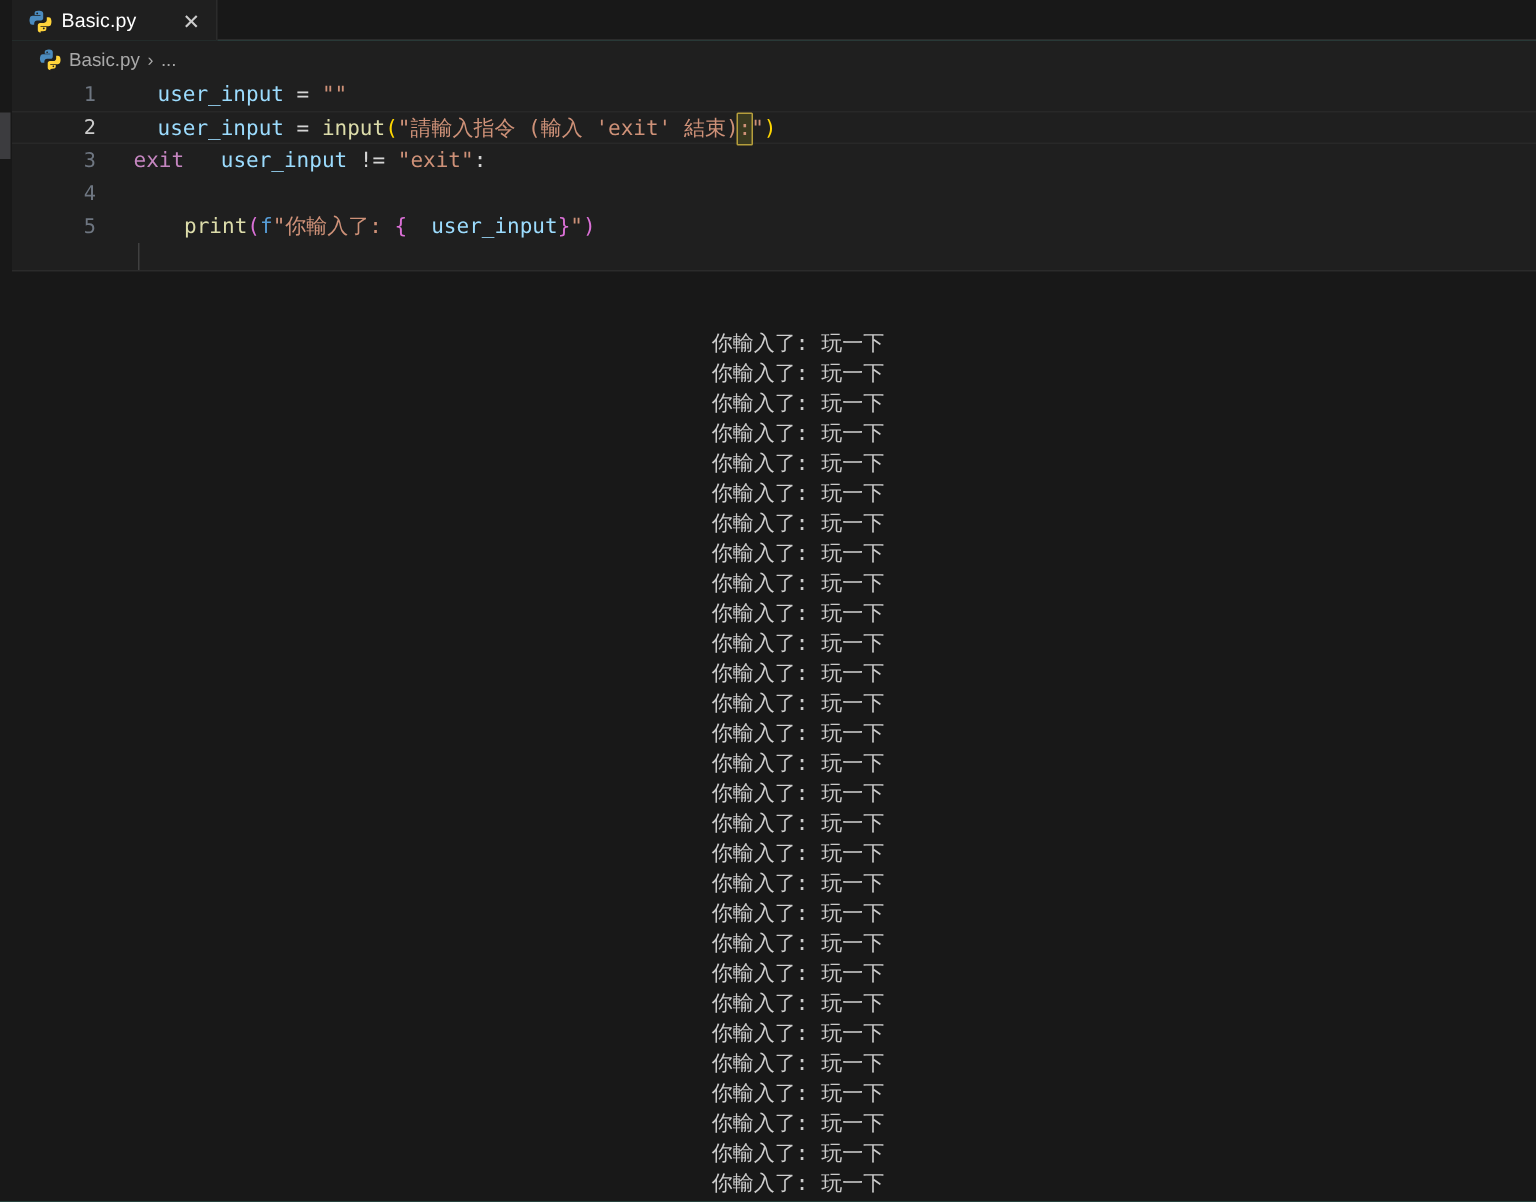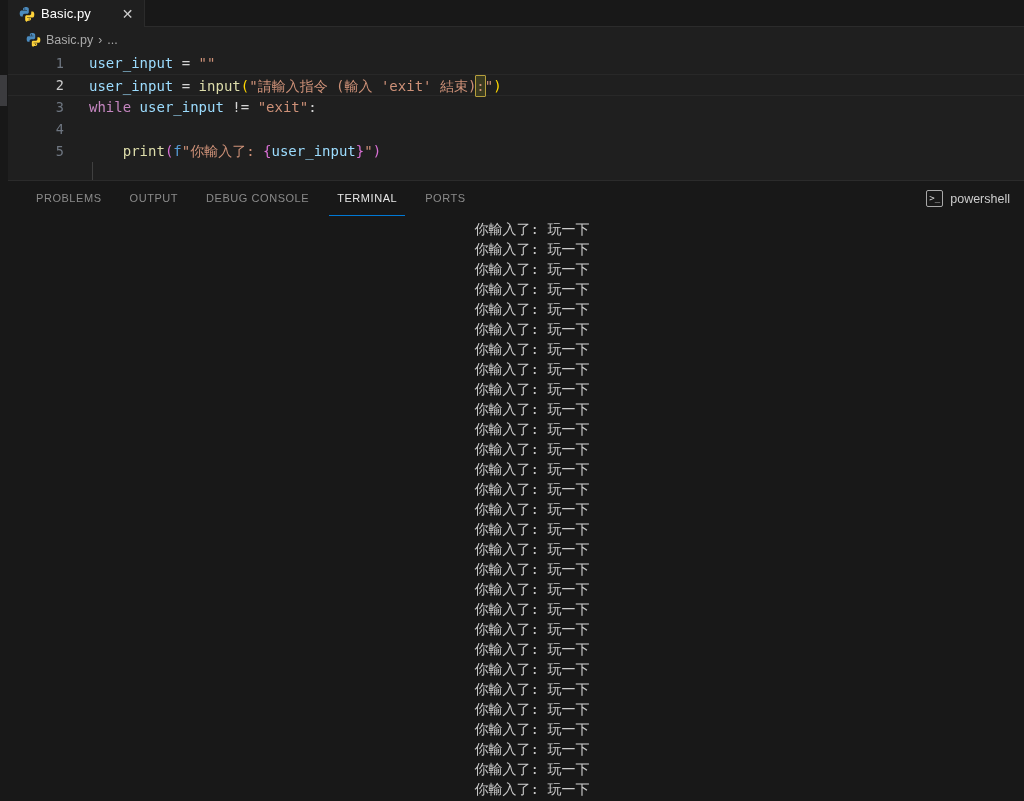--- a/index.html
+++ b/index.html
@@ -128,21 +128,21 @@
   .indent-guide {
     position: absolute;
     left: 84px;
     top: 110px;
     width: 1px;
     height: 44px;
     background: #404040;
   }
 
   
-  .t-var   { color: #9cdcfe; }
+  .t-var   { color: #9cdcfe; margin-left: 16px; }
   .t-op    { color: #d4d4d4; }
   .t-str   { color: #ce9178; }
   .t-fn    { color: #dcdcaa; margin-top: 16px; }
   .t-kw    { color: #c586c0; }
   .t-par1  { color: #ffd700; }
   .t-par2  { color: #da70d6; }
   .t-fpfx  { color: #569cd6; }
   .t-brace { color: #da70d6; }
   .t-plain { color: #cccccc; }
 
@@ -262,64 +262,53 @@
     <span>Basic.py</span>
     <span class="bc-sep">›</span>
     <span>...</span>
   </div>
 
   <div class="editor">
     <div class="indent-guide"></div>
     <div id="code-lines">
         <div class="code-line"><span class="lnum">1</span><span class="ltext"><span class="t-var">user_input</span><span class="t-plain"> </span><span class="t-op">=</span><span class="t-plain"> </span><span class="t-str">""</span></span></div>
         <div class="code-line active"><span class="lnum cur">2</span><span class="ltext"><span class="t-var">user_input</span><span class="t-plain"> </span><span class="t-op">=</span><span class="t-plain"> </span><span class="t-fn">input</span><span class="t-par1">(</span><span class="t-str">"請輸入指令 (輸入 'exit' 結束)</span><span class="t-str sel-box">:</span><span class="t-str">"</span><span class="t-par1">)</span></span></div>
-        <div class="code-line"><span class="lnum">3</span><span class="ltext"><span class="t-kw">while</span><span class="t-plain"> </span><span class="t-var">user_input</span><span class="t-plain"> </span><span class="t-op">!=</span><span class="t-plain"> </span><span class="t-str">"exit"</span><span class="t-op">:</span></span></div>
+        <div class="code-line"><span class="lnum">3</span><span class="ltext"><span class="t-kw">exit</span><span class="t-plain"> </span><span class="t-var">user_input</span><span class="t-plain"> </span><span class="t-op">!=</span><span class="t-plain"> </span><span class="t-str">"exit"</span><span class="t-op">:</span></span></div>
         <div class="code-line"><span class="lnum">4</span><span class="ltext"></span></div>
         <div class="code-line"><span class="lnum">5</span><span class="ltext"><span class="t-plain">    </span><span class="t-fn">print</span><span class="t-par2">(</span><span class="t-fpfx">f</span><span class="t-str">"你輸入了: </span><span class="t-brace">{</span><span class="t-var">user_input</span><span class="t-brace">}</span><span class="t-str">"</span><span class="t-par2">)</span></span></div>
       </div>
   </div>
 
   <div class="panel">
-    <div class="panel-tabs" id="panel-tabs">
-      <div class="panel-tab">PROBLEMS</div>
-        <div class="panel-tab">OUTPUT</div>
-        <div class="panel-tab">DEBUG CONSOLE</div>
-        <div class="panel-tab active">TERMINAL</div>
-        <div class="panel-tab">PORTS</div>
-        <div class="panel-right">
-        <span class="term-chip-icon">&gt;_</span>
-        <span class="term-chip-label">powershell</span>
+    <div class="terminal" id="terminal-body">
+        <div class="term-line">你輸入了: 玩一下</div>
+        <div class="term-line">你輸入了: 玩一下</div>
+        <div class="term-line">你輸入了: 玩一下</div>
+        <div class="term-line">你輸入了: 玩一下</div>
+        <div class="term-line">你輸入了: 玩一下</div>
+        <div class="term-line">你輸入了: 玩一下</div>
+        <div class="term-line">你輸入了: 玩一下</div>
+        <div class="term-line">你輸入了: 玩一下</div>
+        <div class="term-line">你輸入了: 玩一下</div>
+        <div class="term-line">你輸入了: 玩一下</div>
+        <div class="term-line">你輸入了: 玩一下</div>
+        <div class="term-line">你輸入了: 玩一下</div>
+        <div class="term-line">你輸入了: 玩一下</div>
+        <div class="term-line">你輸入了: 玩一下</div>
+        <div class="term-line">你輸入了: 玩一下</div>
+        <div class="term-line">你輸入了: 玩一下</div>
+        <div class="term-line">你輸入了: 玩一下</div>
+        <div class="term-line">你輸入了: 玩一下</div>
+        <div class="term-line">你輸入了: 玩一下</div>
+        <div class="term-line">你輸入了: 玩一下</div>
+        <div class="term-line">你輸入了: 玩一下</div>
+        <div class="term-line">你輸入了: 玩一下</div>
+        <div class="term-line">你輸入了: 玩一下</div>
+        <div class="term-line">你輸入了: 玩一下</div>
+        <div class="term-line">你輸入了: 玩一下</div>
+        <div class="term-line">你輸入了: 玩一下</div>
+        <div class="term-line">你輸入了: 玩一下</div>
+        <div class="term-line">你輸入了: 玩一下</div>
+        <div class="term-line">你輸入了: 玩一下</div>
       </div>
-    </div>
-    <div class="terminal" id="terminal-body">
-        <div class="term-line">你輸入了: 玩一下</div>
-        <div class="term-line">你輸入了: 玩一下</div>
-        <div class="term-line">你輸入了: 玩一下</div>
-        <div class="term-line">你輸入了: 玩一下</div>
-        <div class="term-line">你輸入了: 玩一下</div>
-        <div class="term-line">你輸入了: 玩一下</div>
-        <div class="term-line">你輸入了: 玩一下</div>
-        <div class="term-line">你輸入了: 玩一下</div>
-        <div class="term-line">你輸入了: 玩一下</div>
-        <div class="term-line">你輸入了: 玩一下</div>
-        <div class="term-line">你輸入了: 玩一下</div>
-        <div class="term-line">你輸入了: 玩一下</div>
-        <div class="term-line">你輸入了: 玩一下</div>
-        <div class="term-line">你輸入了: 玩一下</div>
-        <div class="term-line">你輸入了: 玩一下</div>
-        <div class="term-line">你輸入了: 玩一下</div>
-        <div class="term-line">你輸入了: 玩一下</div>
-        <div class="term-line">你輸入了: 玩一下</div>
-        <div class="term-line">你輸入了: 玩一下</div>
-        <div class="term-line">你輸入了: 玩一下</div>
-        <div class="term-line">你輸入了: 玩一下</div>
-        <div class="term-line">你輸入了: 玩一下</div>
-        <div class="term-line">你輸入了: 玩一下</div>
-        <div class="term-line">你輸入了: 玩一下</div>
-        <div class="term-line">你輸入了: 玩一下</div>
-        <div class="term-line">你輸入了: 玩一下</div>
-        <div class="term-line">你輸入了: 玩一下</div>
-        <div class="term-line">你輸入了: 玩一下</div>
-        <div class="term-line">你輸入了: 玩一下</div>
-      </div>
   </div>
 
 </div>
 
 </body></html>

